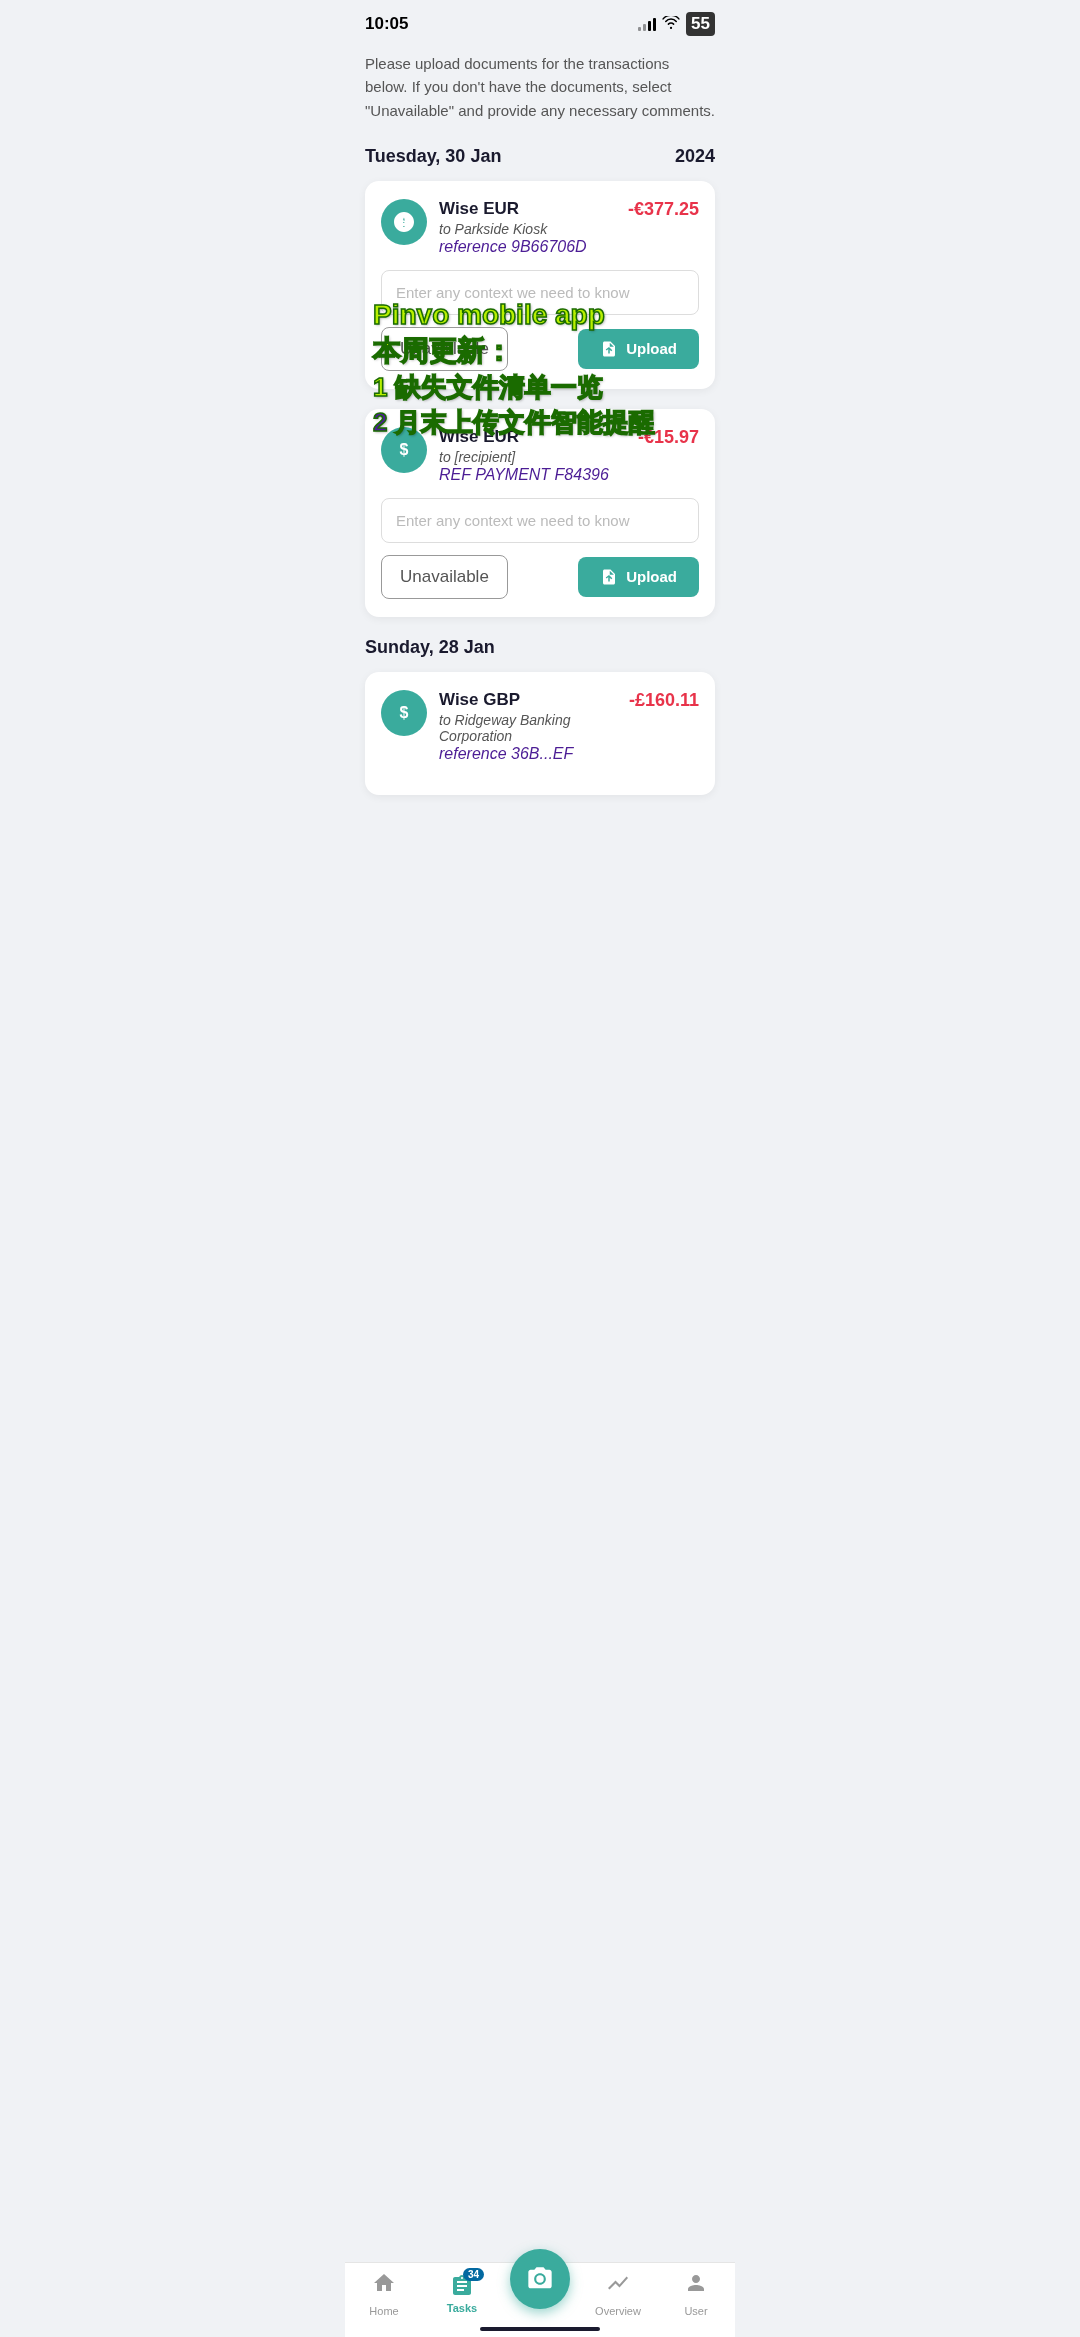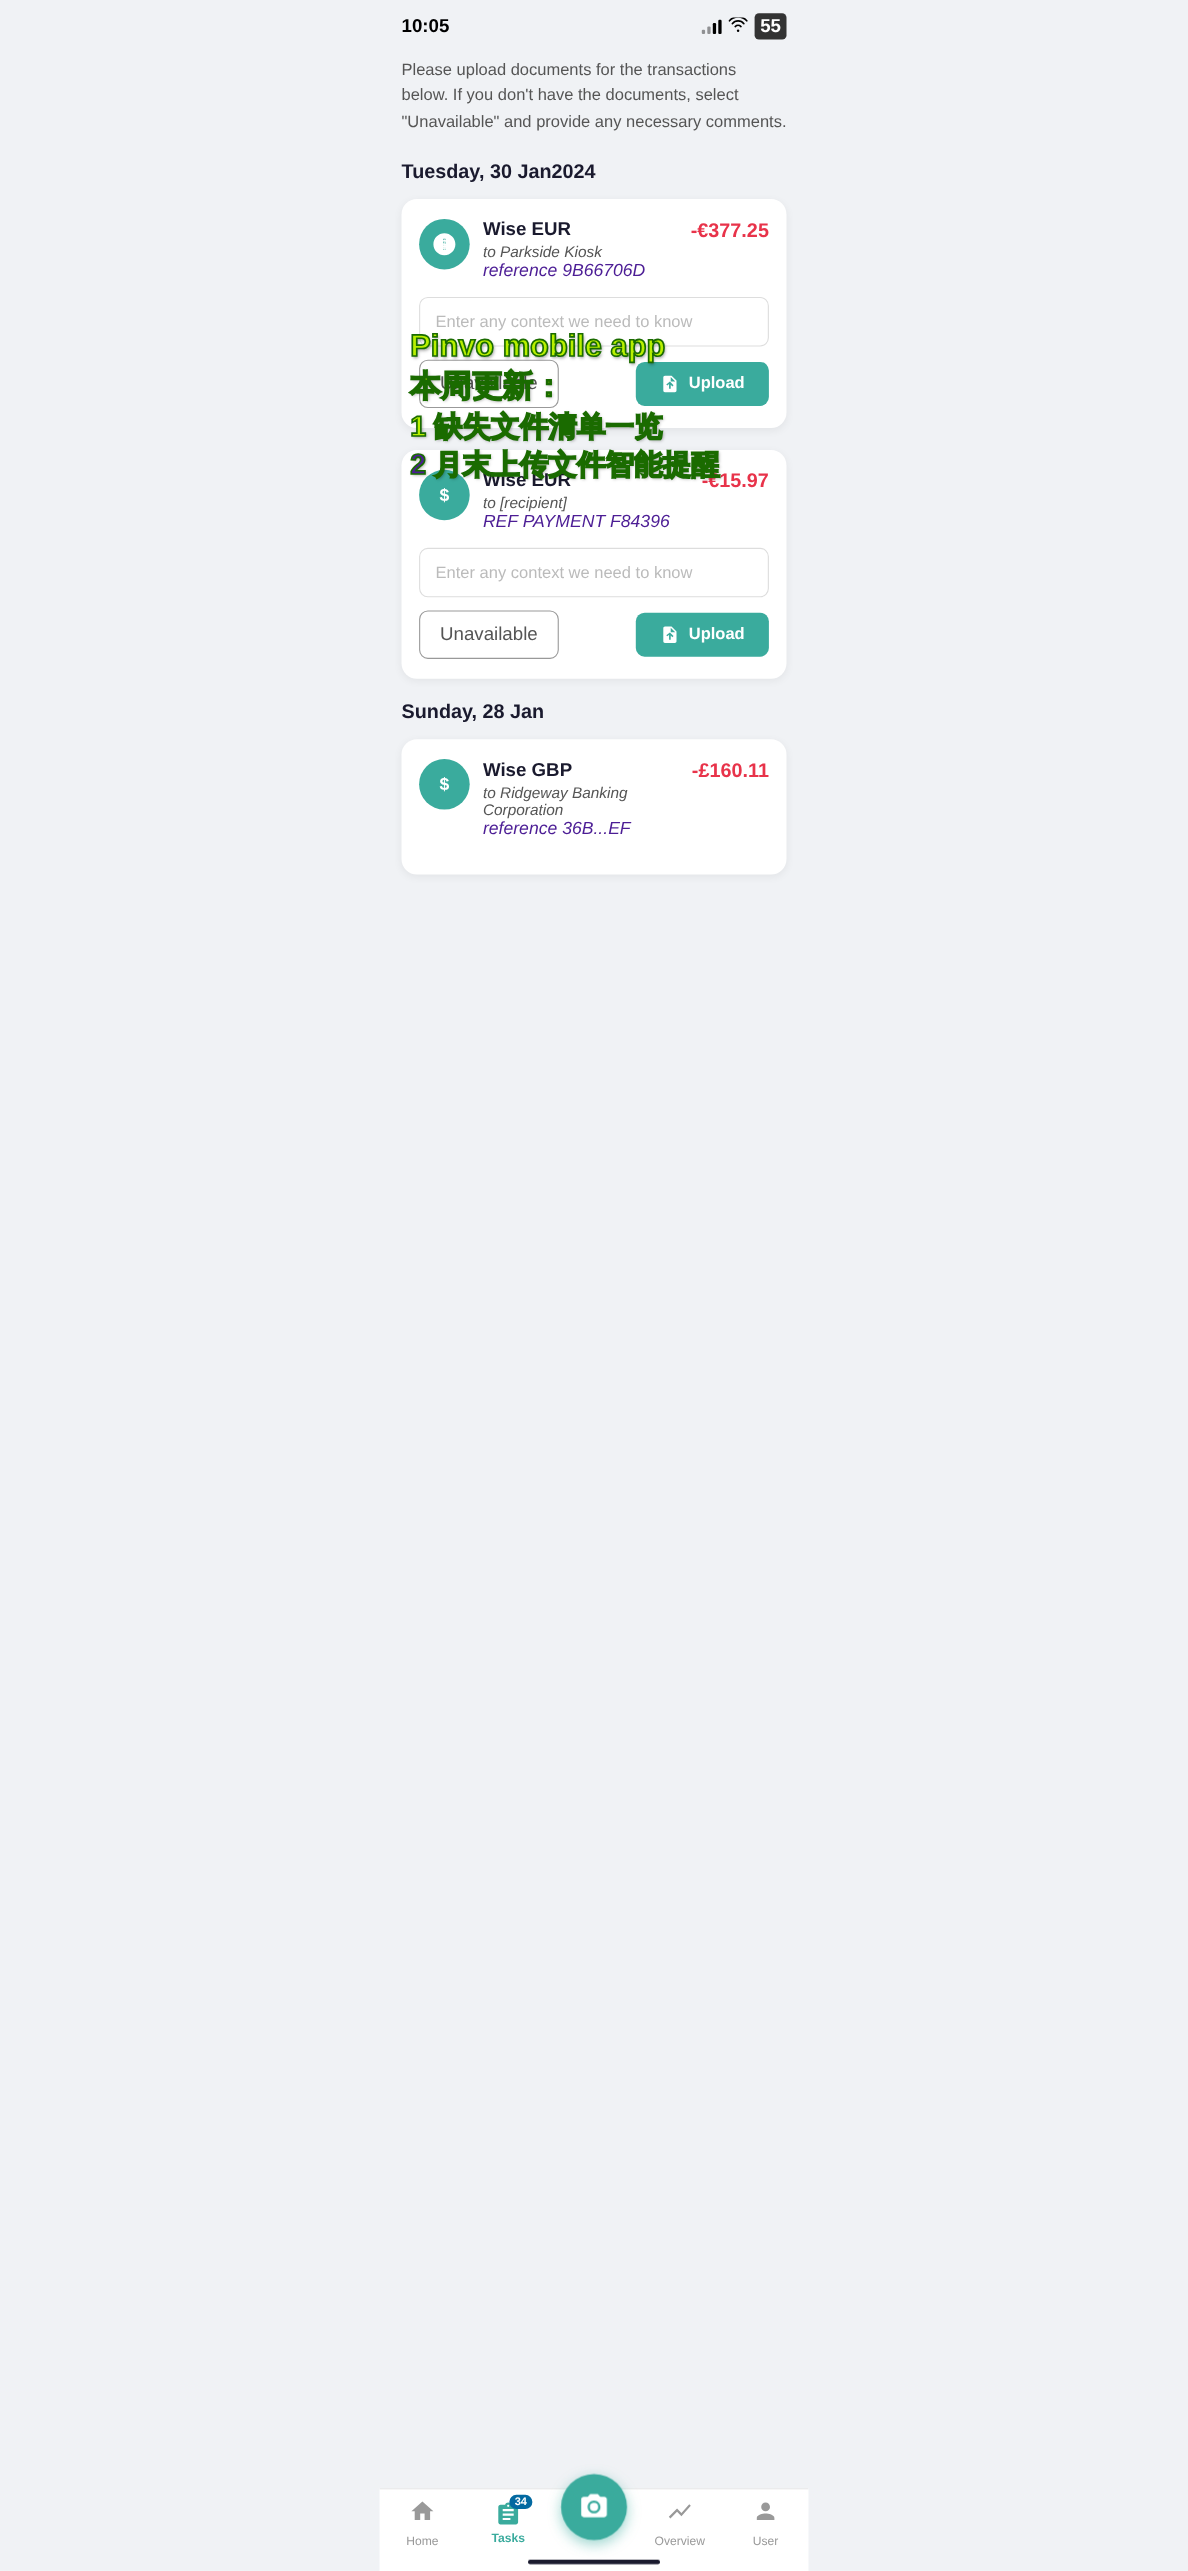--- a/index.html
+++ b/index.html
@@ -78,21 +78,21 @@
     .page-description {
       font-size: 15px;
       color: #555;
       line-height: 1.55;
       margin-bottom: 24px;
     }
 
     
     .section-header {
       display: flex;
-      justify-content: flex-start;
+      justify-content: space-between;
       align-items: baseline;
       margin-bottom: 14px;
     }
 
     .section-date {
       font-size: 18px;
       font-weight: 800;
       color: #1a1a2e;
     }
 

